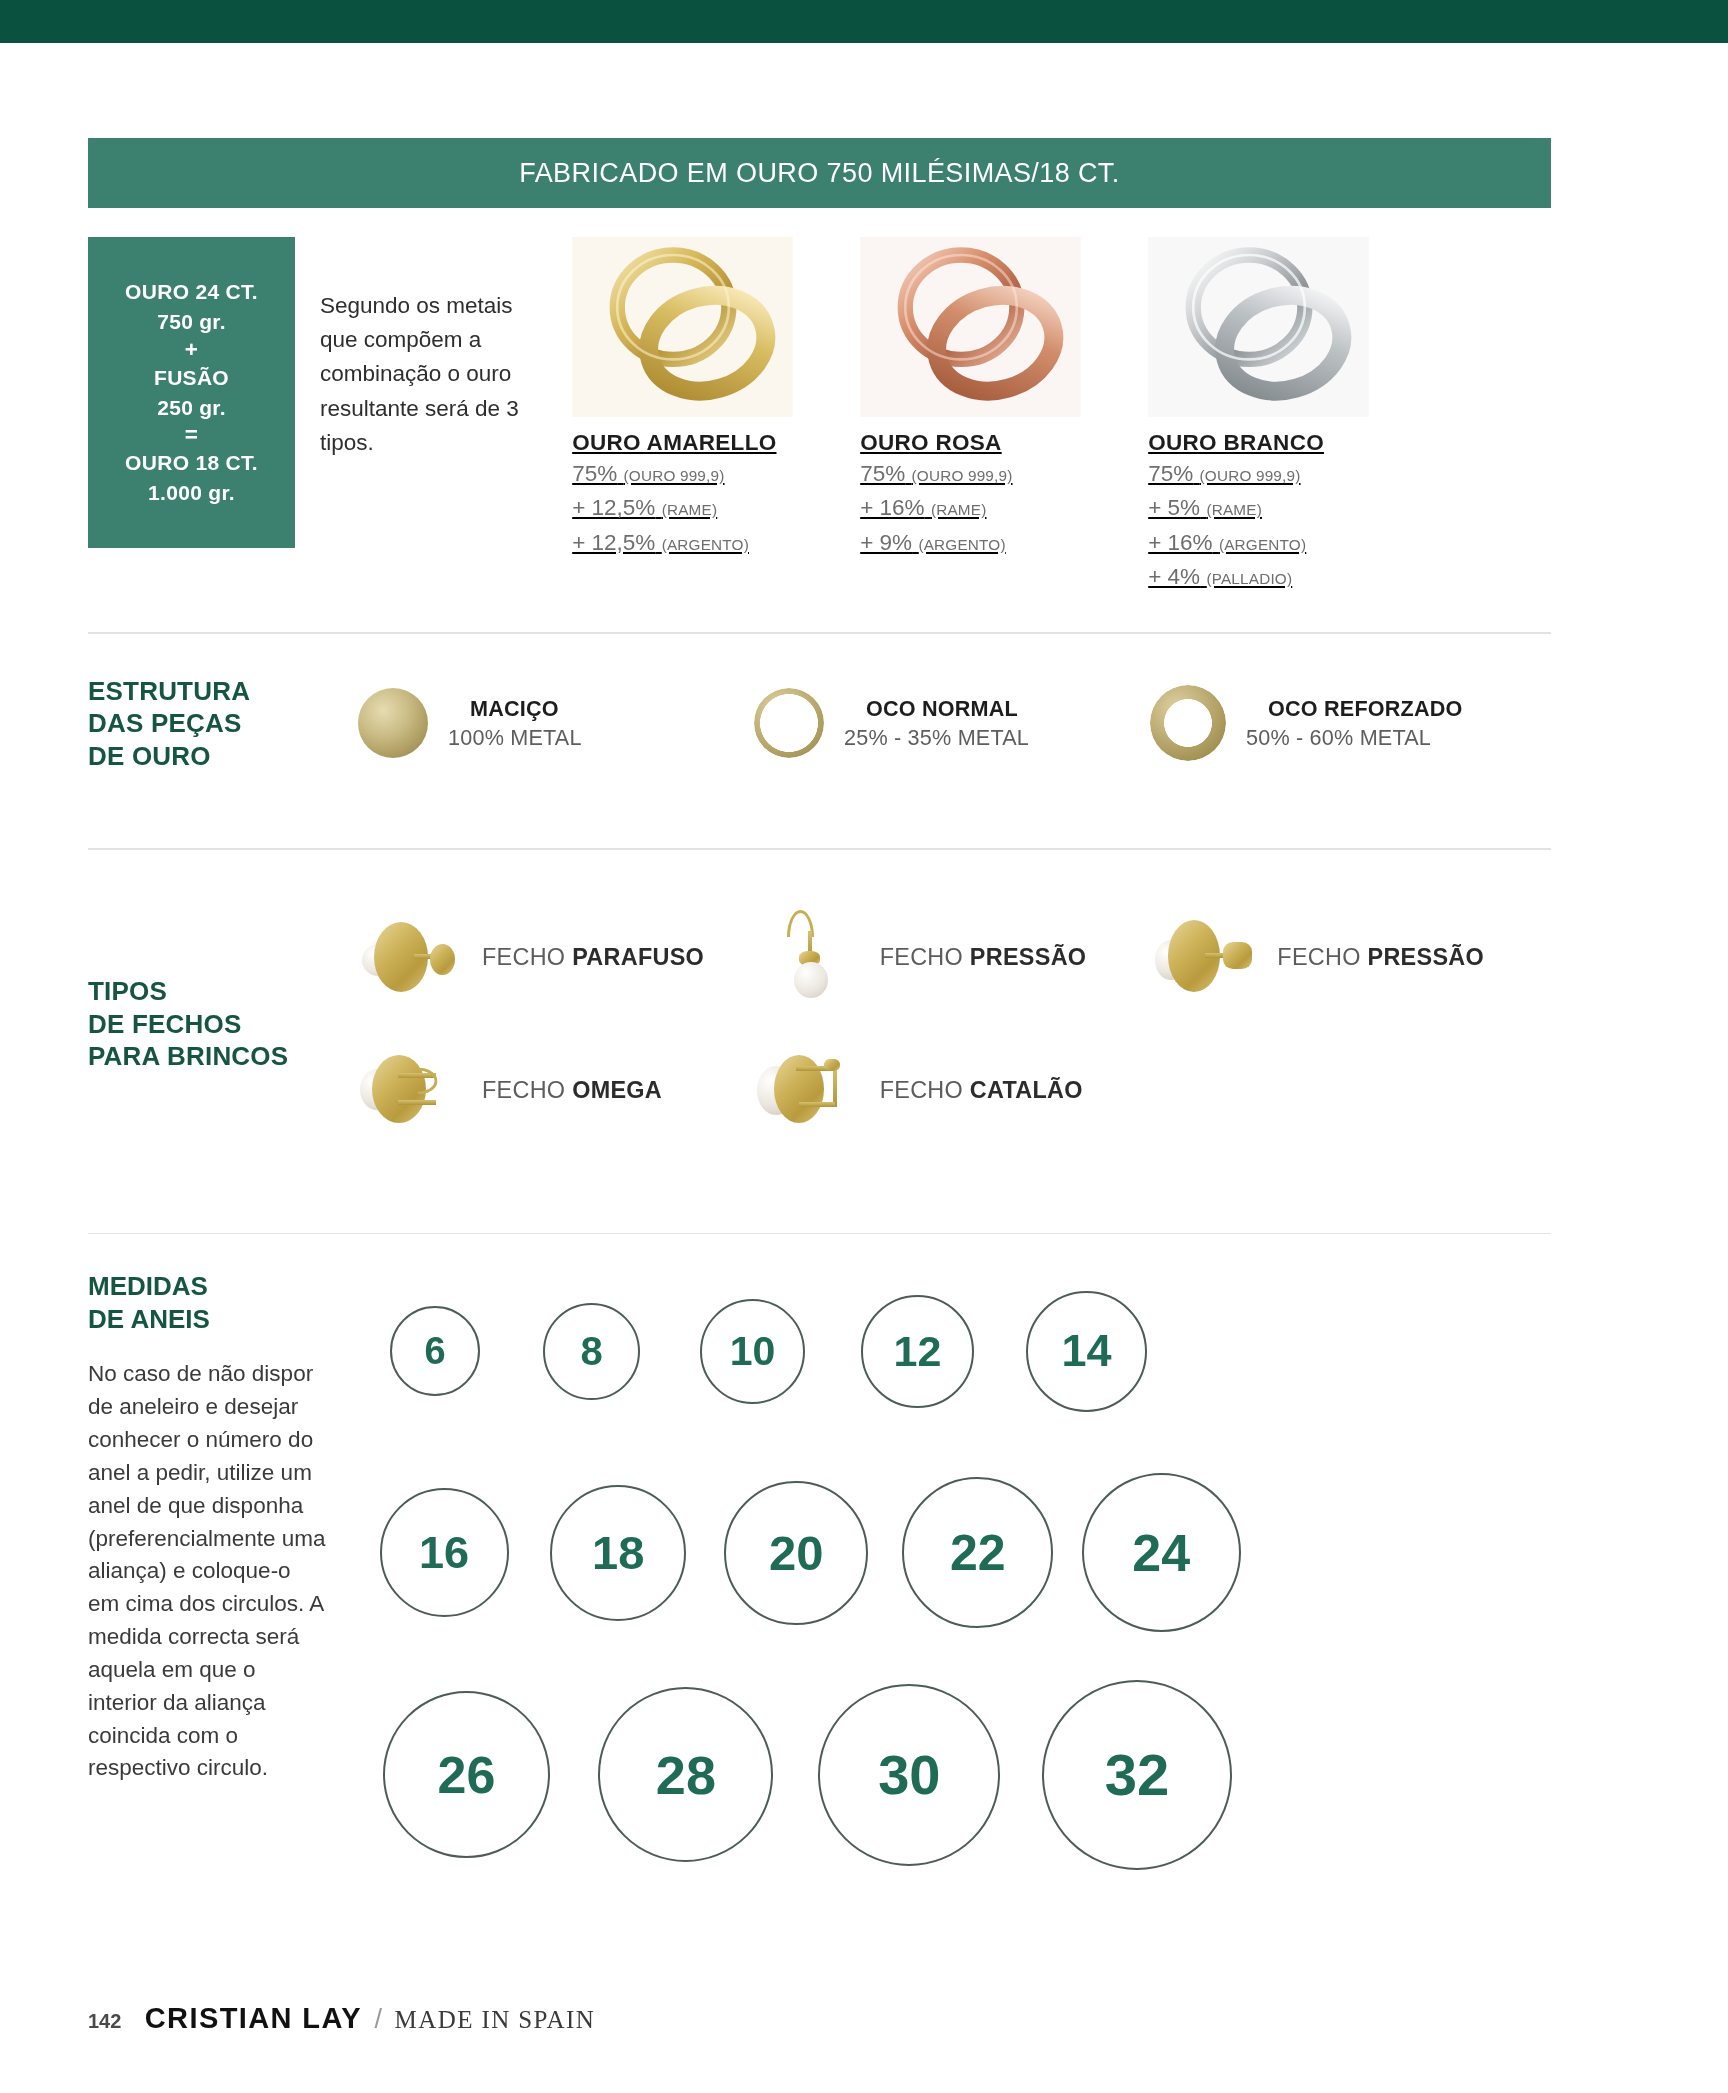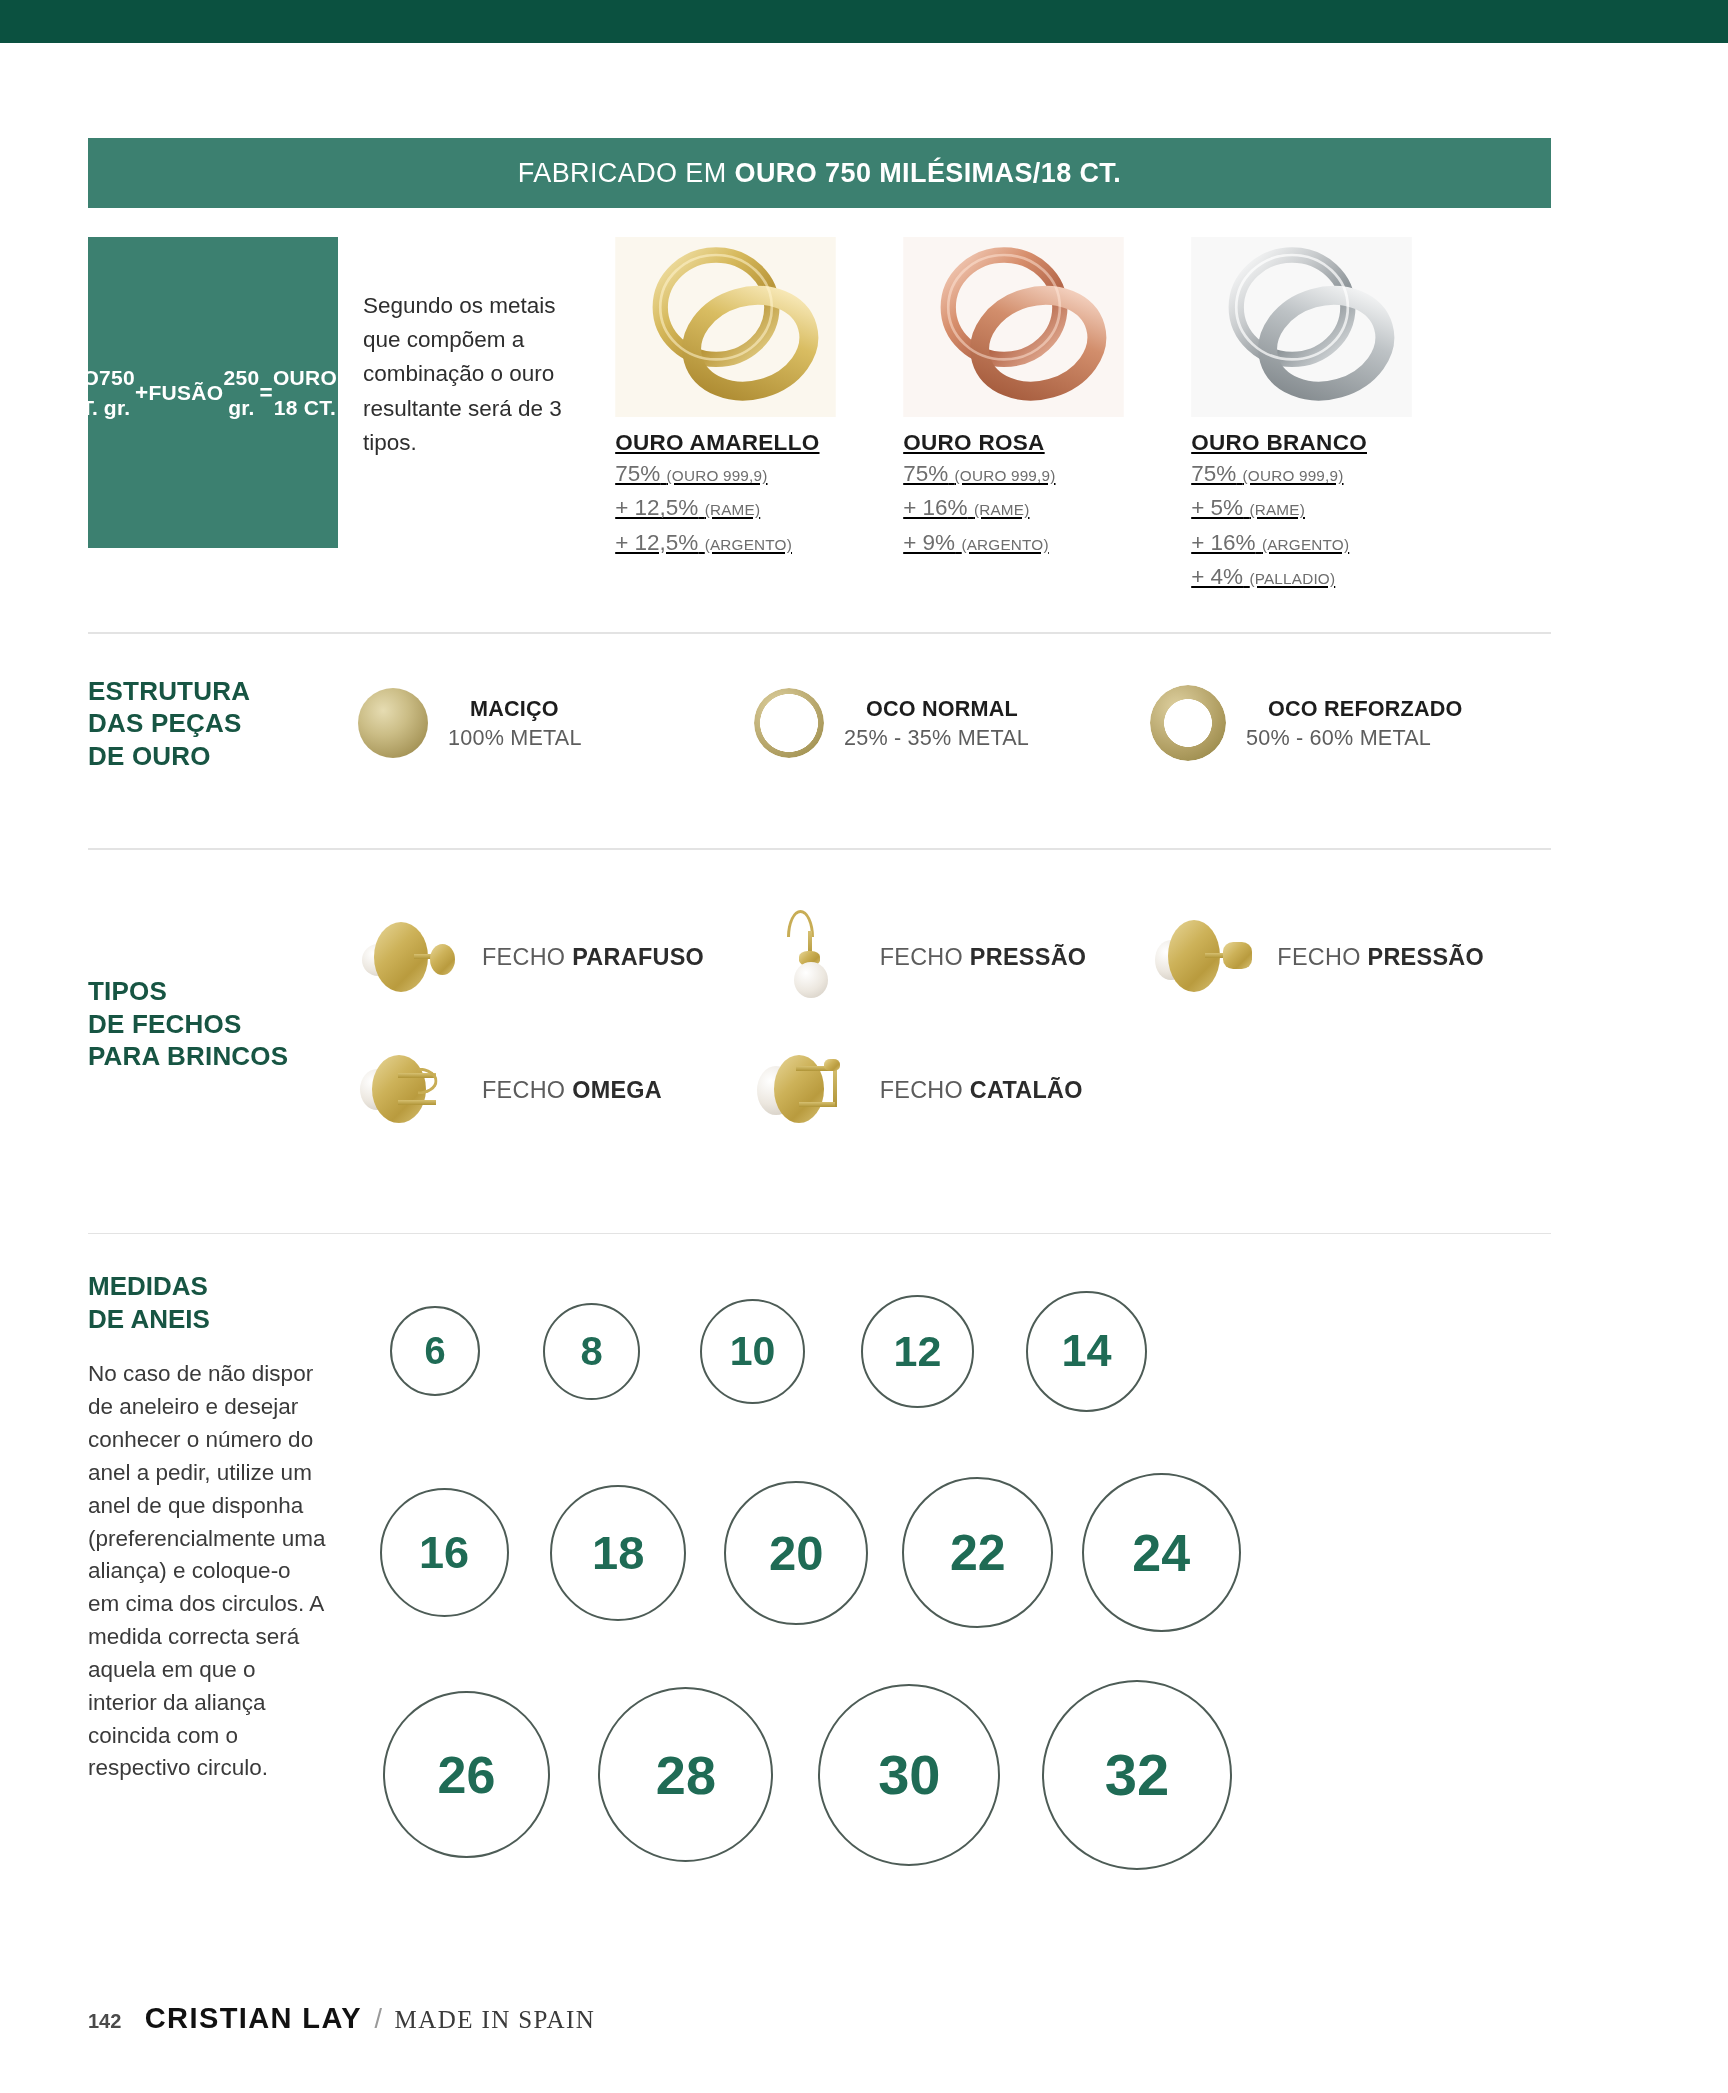--- a/index.html
+++ b/index.html
@@ -16,27 +16,27 @@
 
   .sheet { position:absolute; left:88px; top:95px; width:1463px; }
 
   
   .hdr-bar {
     background:#3c8070; color:#ffffff;
     height:70px; display:flex; align-items:center; justify-content:center;
     letter-spacing:0.4px;
   }
   .hdr-txt { font-size:27px; font-weight:400; white-space:nowrap; }
-  .hdr-txt b { font-weight:700; }
+  .hdr-txt b { font-weight:400; }
 
   
   .gold-row { display:flex; align-items:flex-start; margin-top:29px; }
   .gold-box {
-    width:250px; min-height:311px; background:#3c8070; color:#fff;
-    display:flex; flex-direction:row; align-items:center; justify-content:center;
+    width:207px; min-height:311px; background:#3c8070; color:#fff;
+    display:flex; flex-direction:column; align-items:center; justify-content:center;
     padding:20px 7.2px; flex:0 0 auto;
   }
   .gold-box div { font-size:21px; line-height:1.42; text-align:center;
                   font-weight:700; font-stretch:condensed; letter-spacing:0.3px;}
   .gold-box .sym { font-size:22.5px; line-height:1.15; }
   .gold-box .cap { font-family:"Liberation Sans Narrow","Liberation Sans",sans-serif; }
 
   .gold-intro { flex:0 0 auto; width:270px; padding:52px 18px 0 25px;
                 font-size:22.5px; line-height:1.52; color:#2e2e2e; }
 

